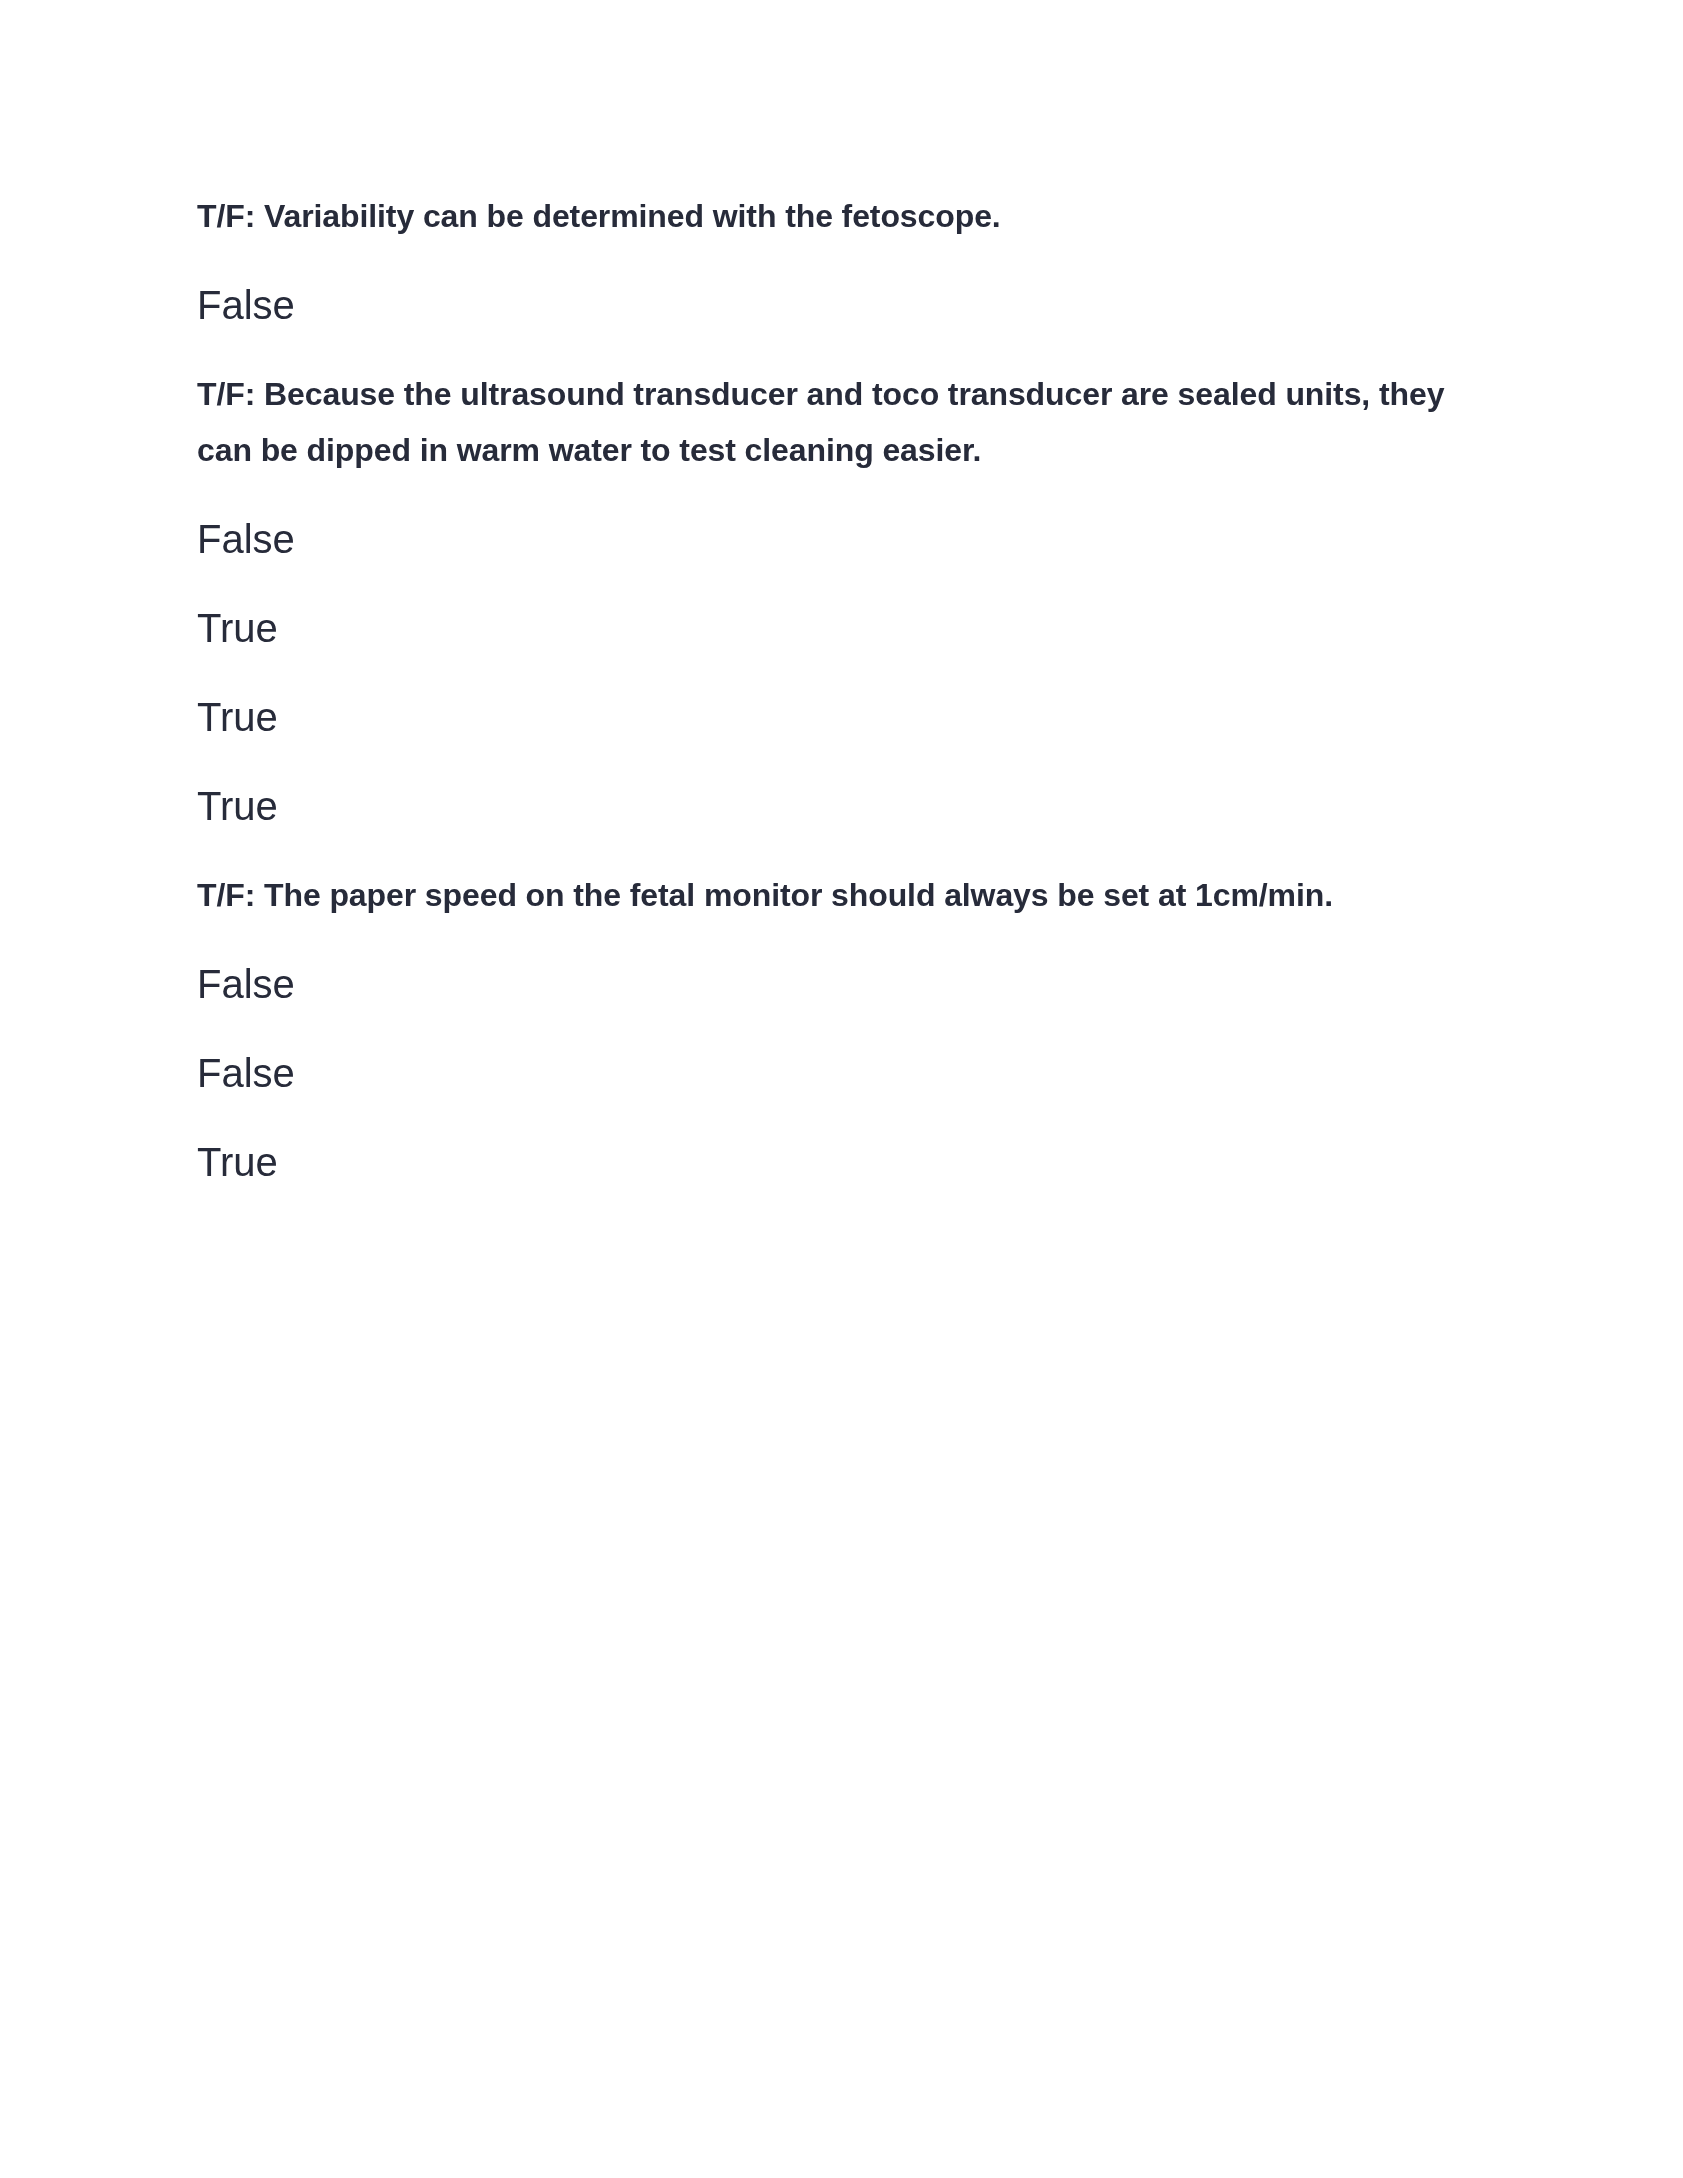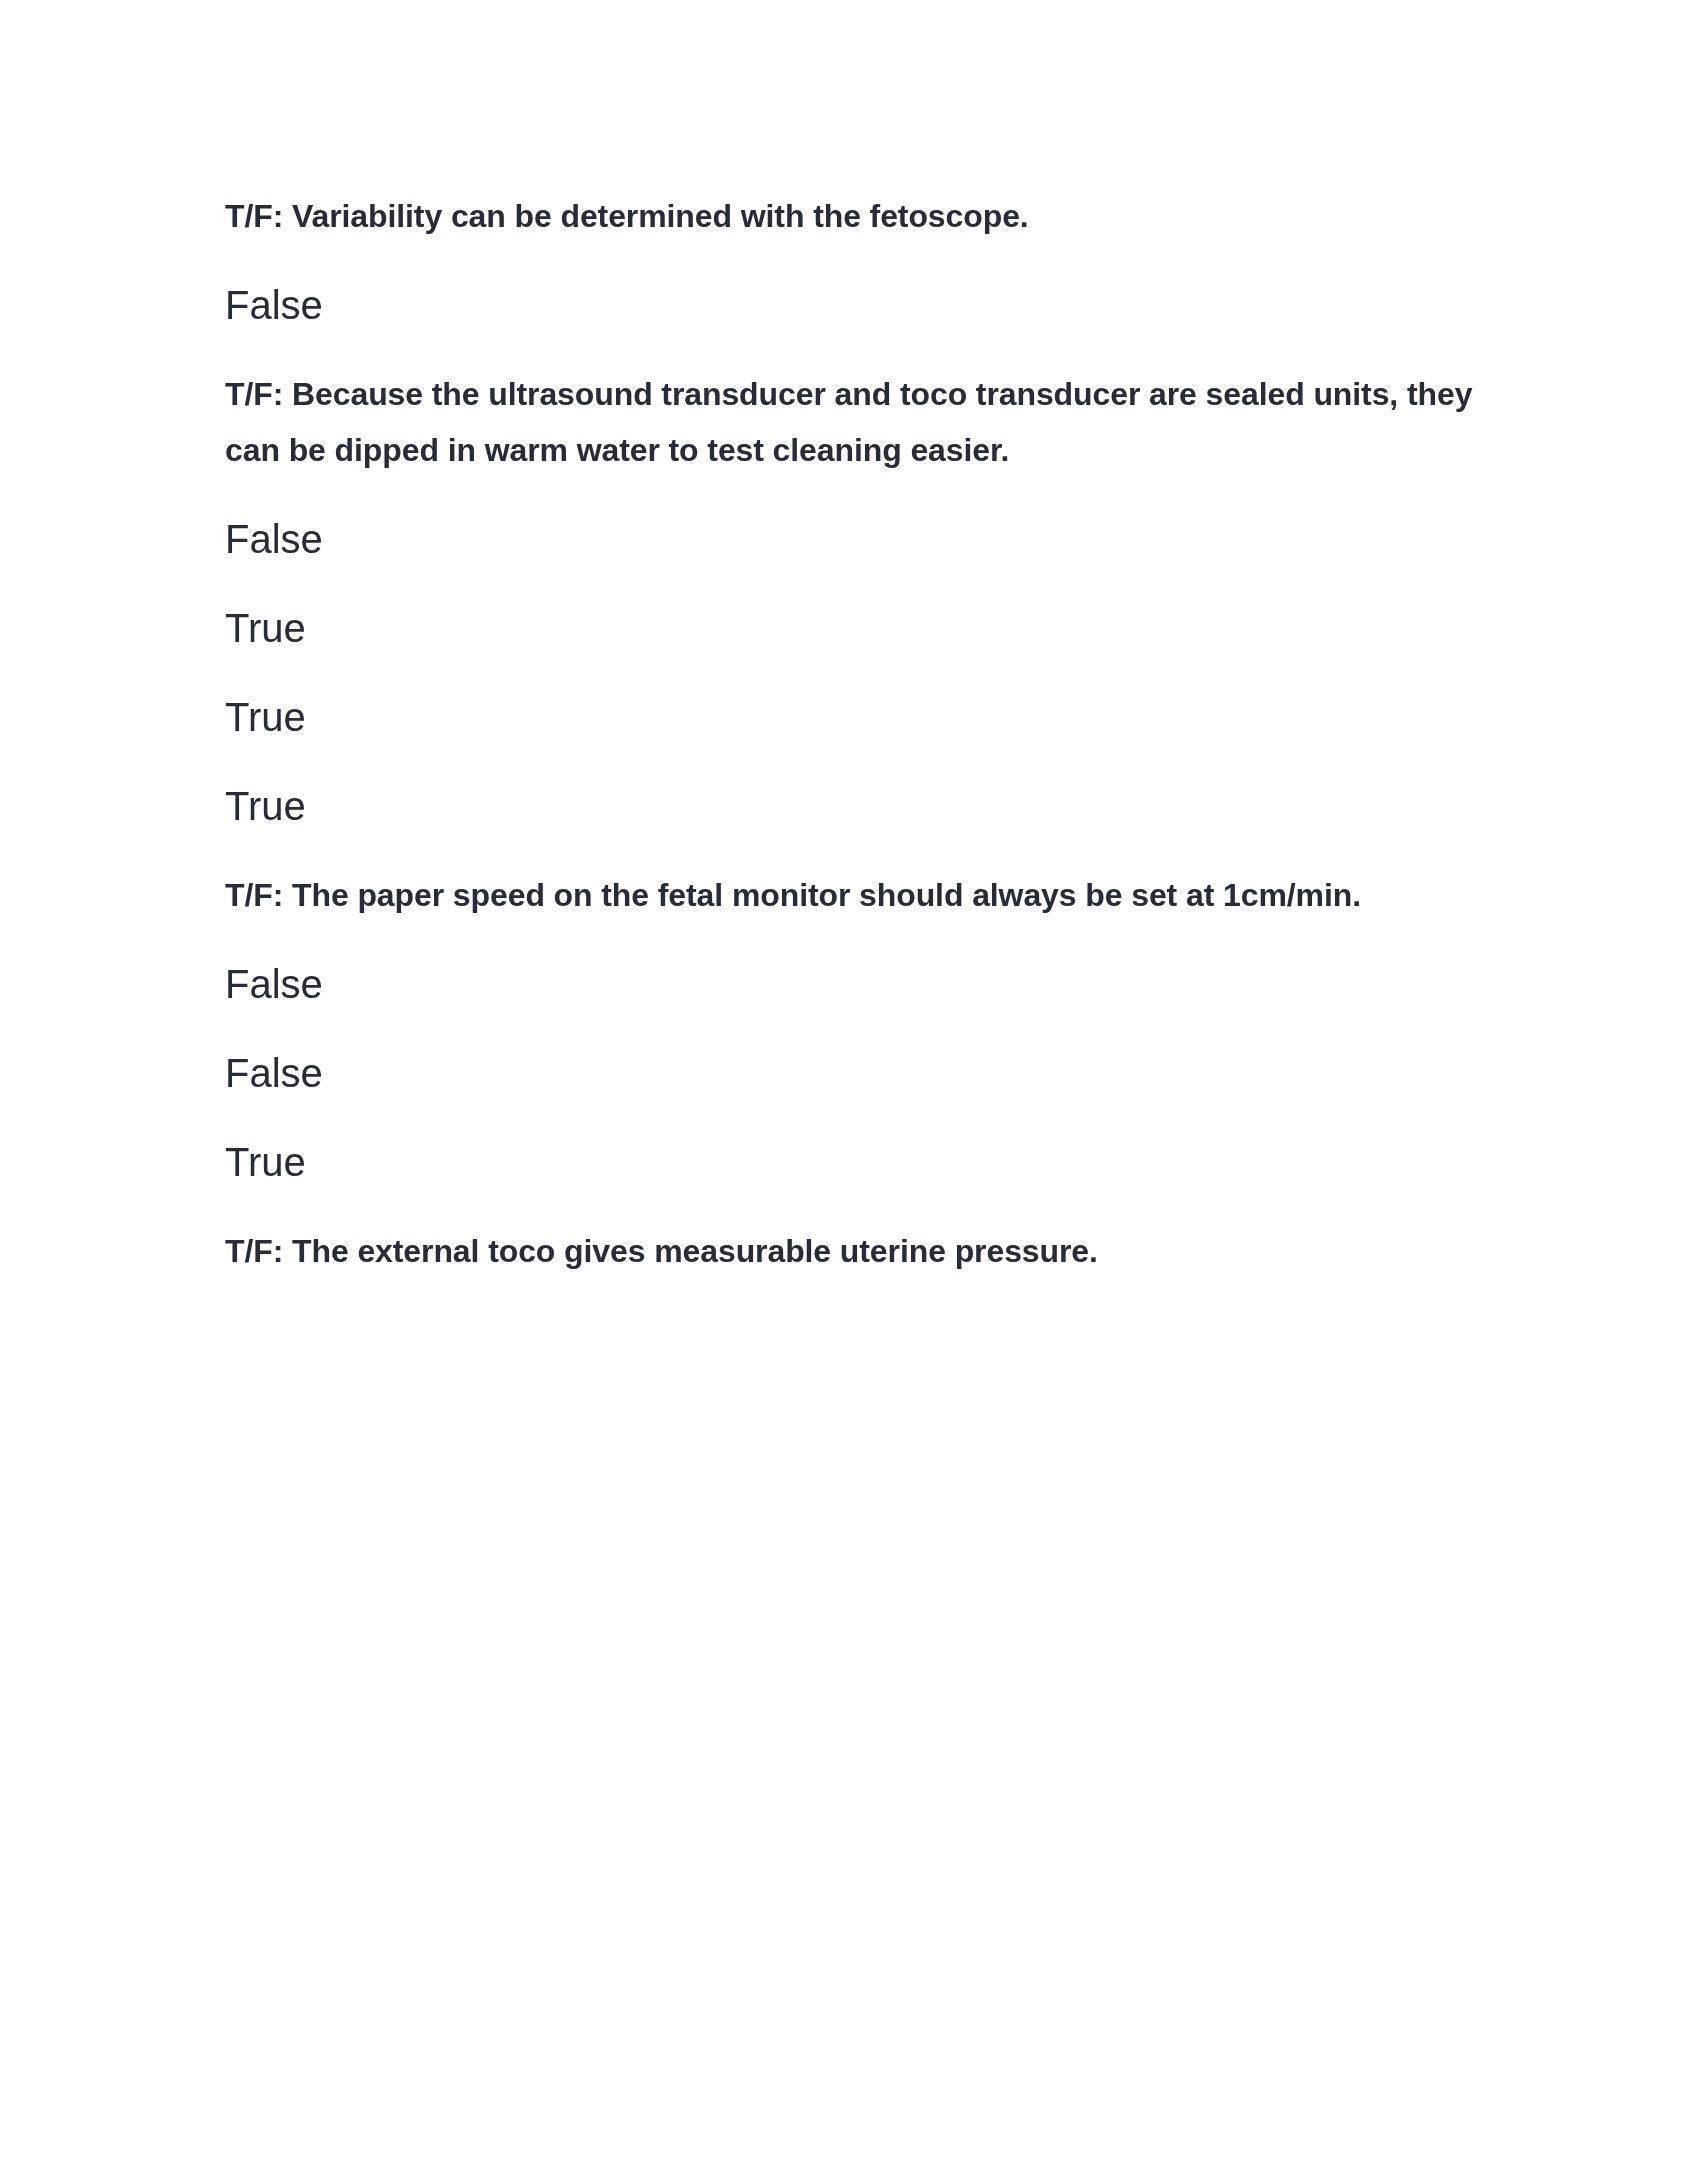--- a/index.html
+++ b/index.html
@@ -13,21 +13,20 @@
     position: relative;
     overflow: hidden;
     font-family: "Liberation Sans", sans-serif;
     color: #272b3a;
   }
   .page {
     position: absolute;
     left: 197px;
     top: 188px;
     width: 1307px;
-    margin-left: 28px;
   }
   .question {
     margin: 0;
     font-weight: bold;
     font-size: 32px;
     line-height: 56px;
     letter-spacing: -0.1px;
   }
   .answer {
     margin: 33px 0 33px 0;
@@ -52,15 +51,14 @@
 
   <p class="answer">True</p>
 
   <p class="question">T/F: The paper speed on the fetal monitor should always be set at 1cm/min.</p>
   <p class="answer">False</p>
 
   <p class="answer">False</p>
 
   <p class="answer">True</p>
 
-  <p class="question">T/F: The external toco gives measurable uterine pressure.</p>
 </div>
 
 
 </body></html>

